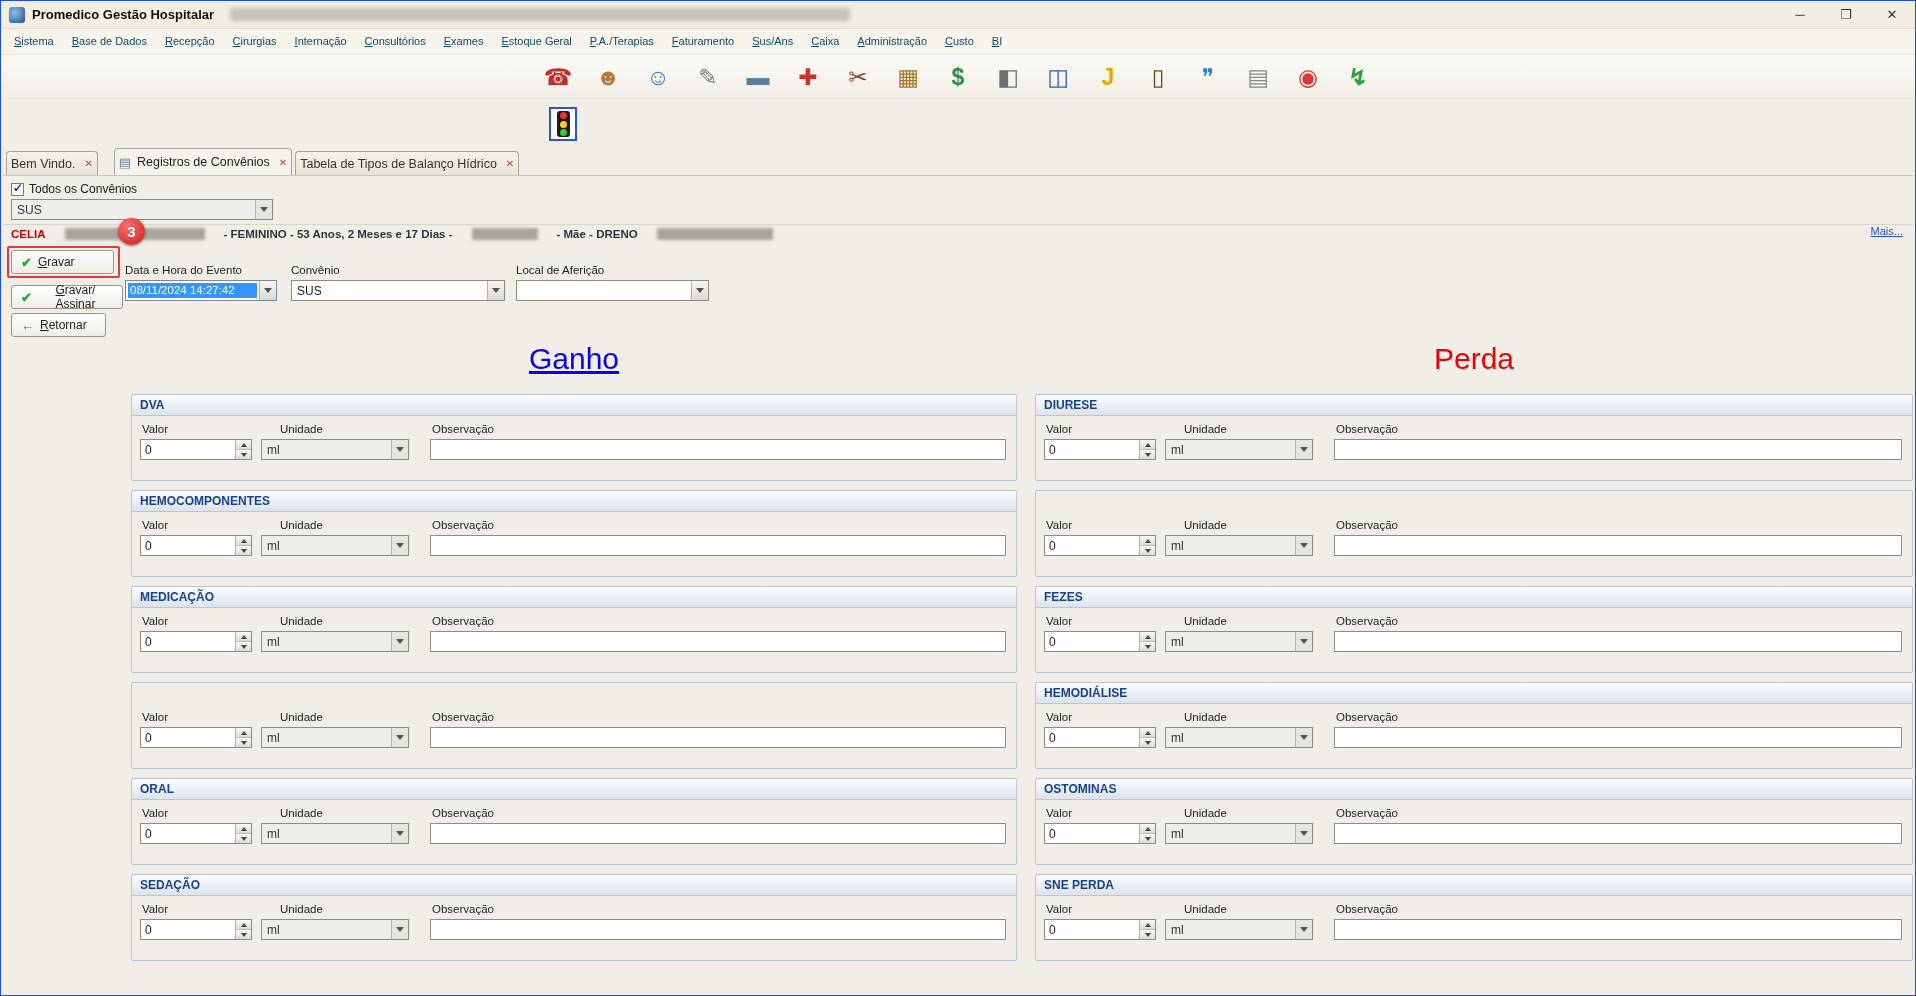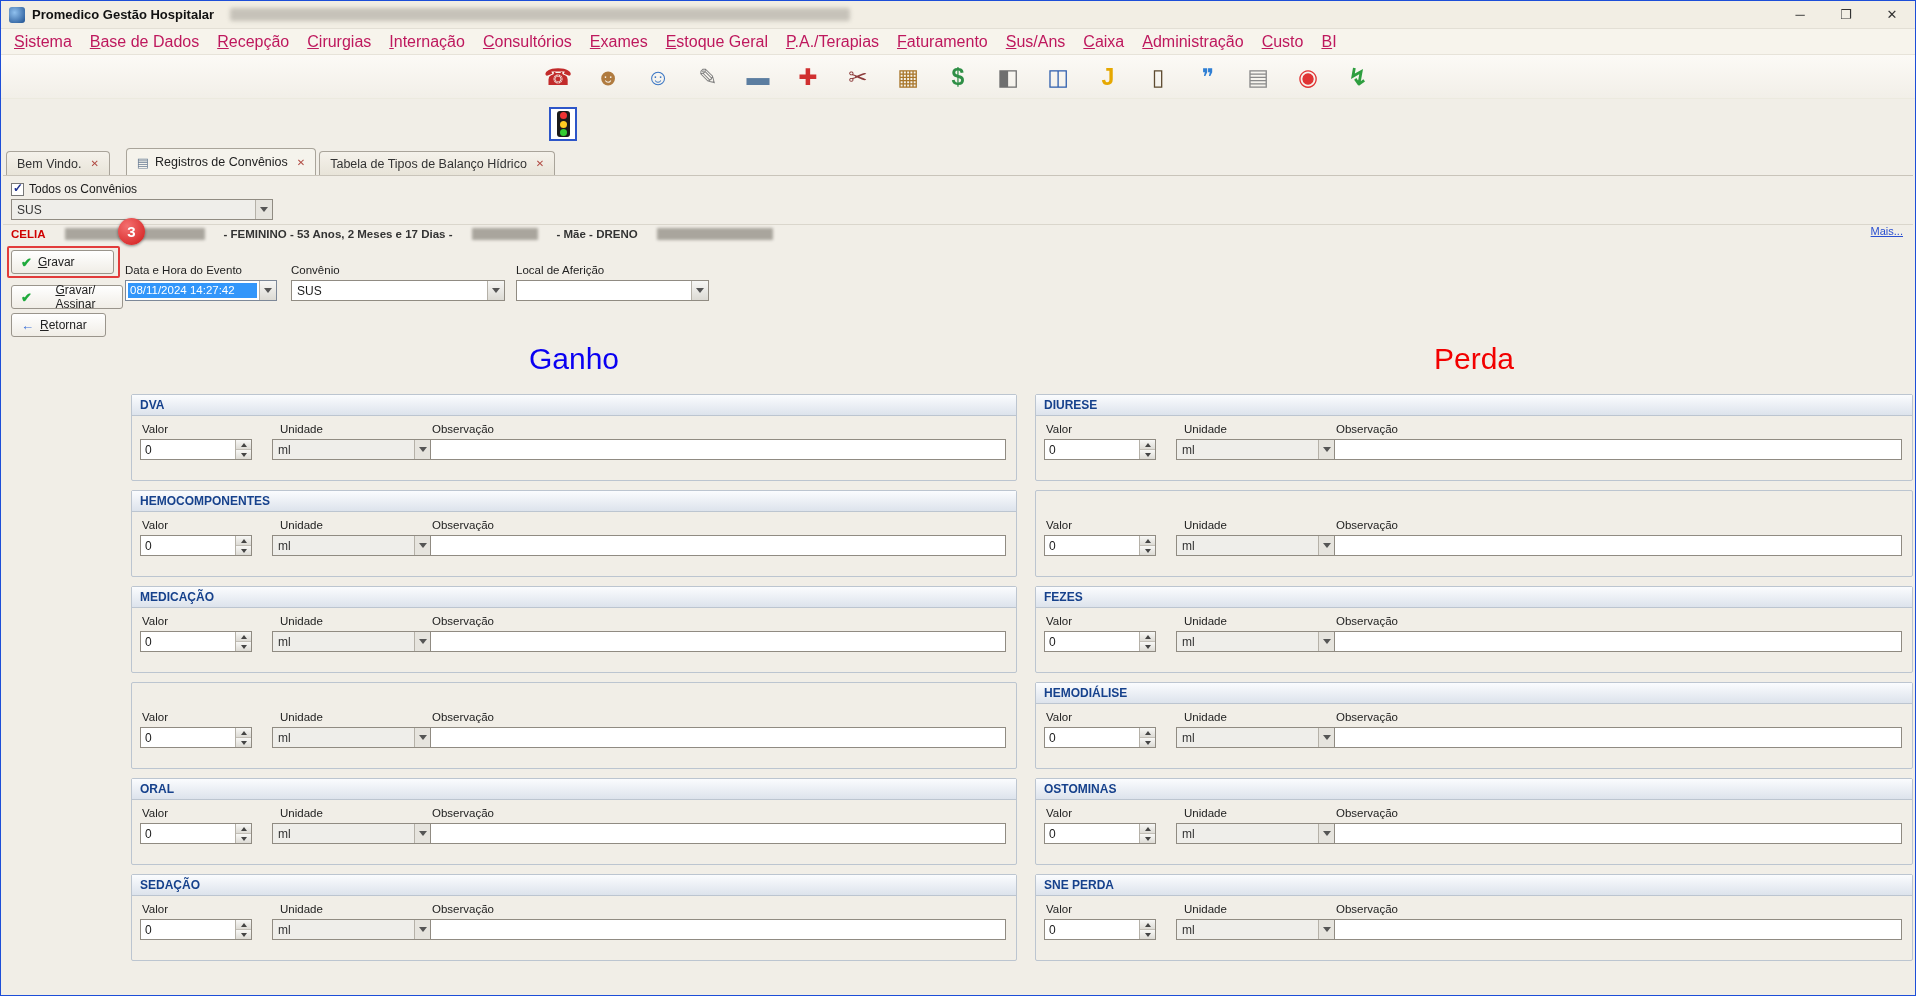--- a/index.html
+++ b/index.html
@@ -10,34 +10,34 @@
   
   .titlebar{position:absolute;top:0;left:0;right:0;height:28px;background:#f2eee4;display:flex;align-items:center;padding-left:8px;border-bottom:1px solid #e3dfd5}
   .app-icon{width:16px;height:16px;border-radius:3px;background:radial-gradient(circle at 35% 35%,#8fc0ee,#1d4f8f);margin-right:7px;flex:none}
   .title-text{font-weight:bold;font-size:13px;color:#111}
   .title-blur{width:620px;height:13px;margin-left:16px;background:#b4b0a7;opacity:.7;border-radius:2px;filter:blur(2px)}
   .win-controls{margin-left:auto;display:flex;height:100%}
   .win-btn{width:46px;height:100%;display:flex;align-items:center;justify-content:center;font-size:13px;color:#333}
 
   
   .menubar{position:absolute;top:28px;left:0;right:0;height:26px;background:#f7f4ec;display:flex;align-items:center;padding-left:4px;border-bottom:1px solid #e7e3d9}
-  .menu-item{padding:0 9px;line-height:25px;font-size:16px;color:#be185d}
+  .menu-item{padding:0 9px;line-height:25px;font-size:11px;color:#0c4a6e}
 
   
   .toolbar{position:absolute;top:54px;left:0;right:0;height:44px;background:linear-gradient(#fcfaf6,#f2efe8);display:flex;align-items:center;justify-content:center;gap:20px;border-bottom:1px solid #eceadf}
   .tool-icon{width:30px;height:30px;display:flex;align-items:center;justify-content:center;font-size:23px;line-height:30px}
   .toolbar2{position:absolute;top:98px;left:0;right:0;height:49px;background:#f1eee7}
   .traffic-icon{position:absolute;left:548px;top:8px;width:28px;height:34px;border:2px solid #2d55c8;background:#fff;display:flex;align-items:center;justify-content:center}
   .tl-body{width:13px;height:26px;background:#1b1b1b;border-radius:3px;display:flex;flex-direction:column;align-items:center;justify-content:space-evenly}
   .tl-body i{display:block;width:7px;height:7px;border-radius:50%}
   .tl-r{background:#e33}.tl-y{background:#fc2}.tl-g{background:#3c3}
 
   
   .tabbar{position:absolute;top:147px;left:2px;right:2px;height:27px;display:flex;align-items:flex-end}
-  .tab{display:flex;align-items:center;height:24px;padding:0 10px;margin-left:3px;background:linear-gradient(#f5f2eb,#e8e4d9);border:1px solid #a9a49a;border-bottom:none;border-radius:4px 4px 0 0;font-size:12.5px;color:#333;white-space:nowrap}
+  .tab{display:flex;align-items:center;height:24px;padding:0 4px;margin-left:3px;background:linear-gradient(#f5f2eb,#e8e4d9);border:1px solid #a9a49a;border-bottom:none;border-radius:4px 4px 0 0;font-size:12.5px;color:#333;white-space:nowrap}
   .tab.active{height:27px;margin-left:16px;background:#f5f3ec;color:#222}
   .tab-icon{font-size:13px;color:#6b7f95;margin-right:6px}
   .tab-close{margin-left:9px;font-size:10px;color:#b04a42}
 
   
   .content{position:absolute;top:174px;left:2px;right:2px;bottom:2px;background:#f1eee7;border-top:1px solid #c9c4ba}
 
   .checkbox-row{position:absolute;left:8px;top:6px;display:flex;align-items:center;font-size:12px}
   .checkbox{display:inline-block;width:13px;height:13px;border:1px solid #777;background:#fff;position:relative;margin-right:5px;flex:none}
   .checkbox::after{content:"✓";position:absolute;left:1px;top:-3px;font-size:12px;font-weight:bold;color:#1b2f8f}
@@ -81,21 +81,21 @@
 
   .section{position:relative;height:87px;margin-bottom:9px;border:1px solid #bcc5d0;background:#f1eee7;border-radius:2px}
   .section-header{height:21px;line-height:21px;padding-left:8px;font-weight:bold;color:#16418c;font-size:12px;background:linear-gradient(#fbfcfe,#dde3ec);border-bottom:1px solid #bcc5d0}
   .sec-label{position:absolute;top:28px;font-size:11.5px;color:#222}
   .lbl-valor{left:10px}.lbl-unidade{left:148px}.lbl-obs{left:300px}
   .spinbox{position:absolute;left:8px;top:44px;width:112px;height:21px;border:1px solid #908b82;background:#fff;display:flex}
   .spin-value{flex:1;padding:3px 4px 0 4px;font-size:12px}
   .spin-buttons{width:16px;border-left:1px solid #b5b1a8;display:flex;flex-direction:column}
   .spin-up,.spin-down{flex:1;display:flex;align-items:center;justify-content:center;background:linear-gradient(#f8f8f6,#dddbd5)}
   .spin-up{border-bottom:1px solid #c2beb6}
-  .sec-combo{position:absolute;left:140px;top:44px;width:160px}
+  .sec-combo{position:absolute;left:129px;top:44px;width:148px}
   .obs-input{position:absolute;left:298px;top:44px;right:10px;height:21px;border:1px solid #908b82;background:#fff;font-family:"Liberation Sans",sans-serif;font-size:12px;padding:0 4px}
 </style>
 </head>
 <body>
 
 <div class="app">
 
   <div class="titlebar">
     <span class="app-icon"></span>
     <span class="title-text">Promedico Gestão Hospitalar</span>
@@ -232,21 +232,21 @@
     <span class="form-label" style="left:513px">Local de Aferição</span>
     <div class="combo" style="position:absolute;left:513px;top:104px;width:193px">
       <span class="combo-value"></span>
       <span class="combo-arrow">
           <i class="tri-down"></i>
         </span>
     </div>
 
 
     <div class="panel panel-ganho">
-      <div class="panel-title" style="color: rgb(10, 0, 242);">Ganho</div>
+      <div class="panel-title" style="color: rgb(10, 0, 242); text-decoration: underline;">Ganho</div>
       <div>
   <div class="section">
     <div class="section-header">
       <span class="section-title">DVA</span>
     </div>
     <span class="sec-label lbl-valor">Valor</span>
     <span class="sec-label lbl-unidade">Unidade</span>
     <span class="sec-label lbl-obs">Observação</span>
     <div class="spinbox">
       <span class="spin-value">0</span>

